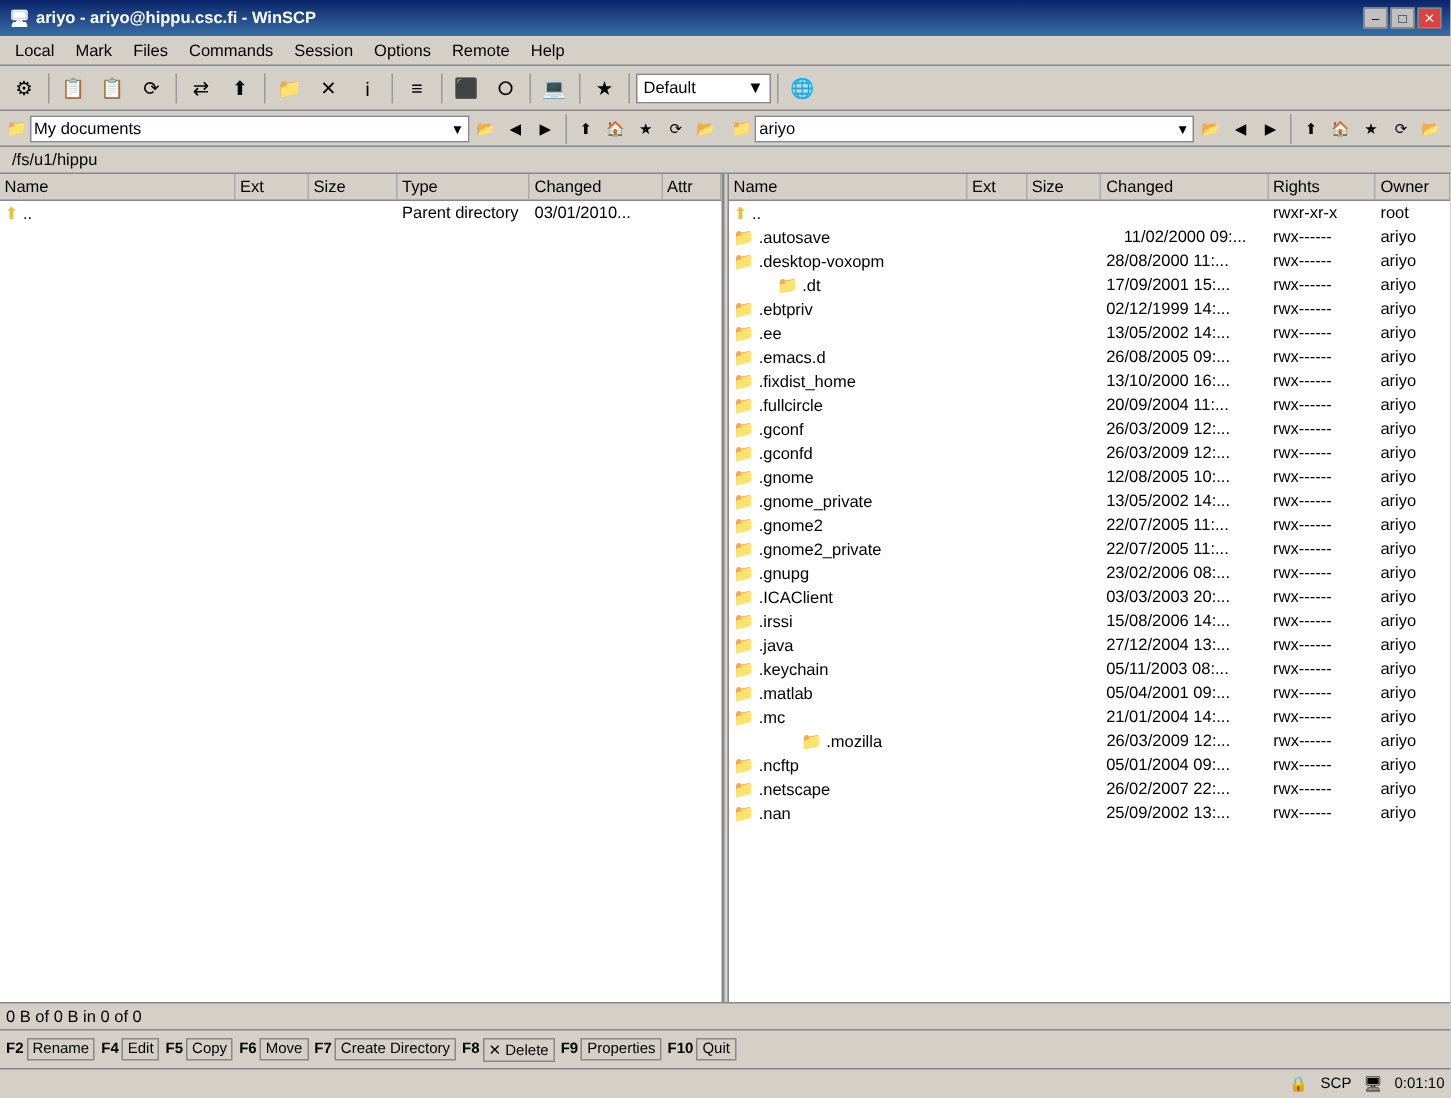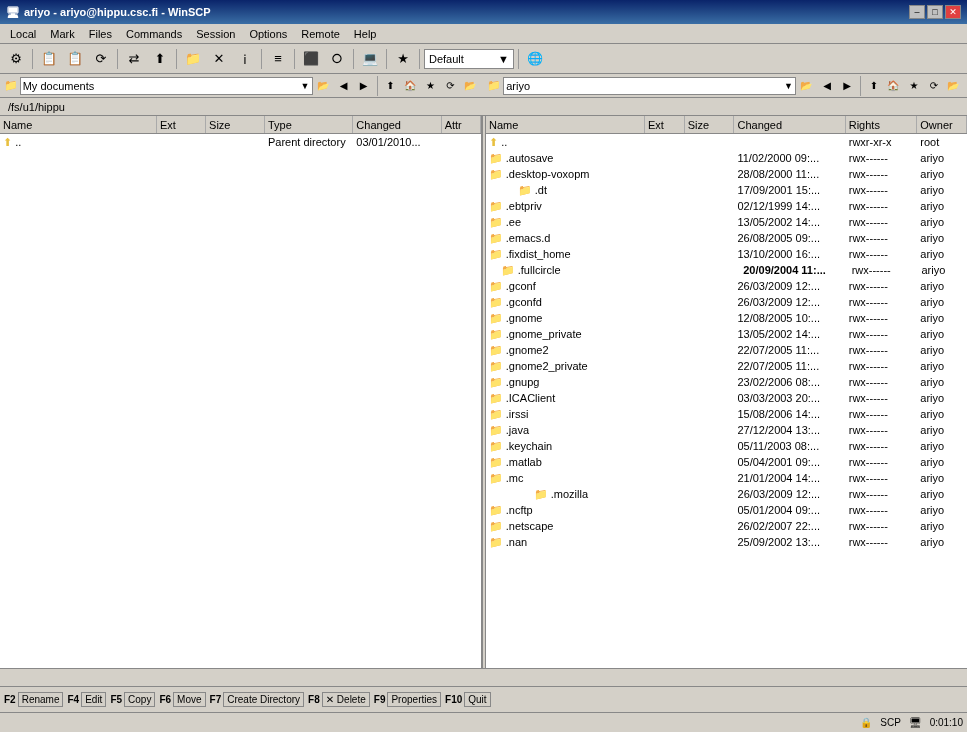--- a/index.html
+++ b/index.html
@@ -482,21 +482,21 @@
       <div class="file-cell" style="width:40px;"></div>
       <div class="file-cell" style="width:50px;text-align:right;"></div>
       <div class="file-cell" style="width:112px;"></div>
       <div class="file-cell" style="width:72px;">rwxr-xr-x</div>
       <div class="file-cell" style="width:50px;">root</div>
     </div>
         <div class="file-row">
       <div class="file-cell" style="width:160px;"><span style="color:#e8c040;">📁</span> .autosave</div>
       <div class="file-cell" style="width:40px;"></div>
       <div class="file-cell" style="width:50px;text-align:right;"></div>
-      <div class="file-cell" style="width:112px;">11/02/2000 09:...</div>
+      <div class="file-cell" style="width:112px;text-align:center;">11/02/2000 09:...</div>
       <div class="file-cell" style="width:72px;">rwx------</div>
       <div class="file-cell" style="width:50px;">ariyo</div>
     </div>
         <div class="file-row">
       <div class="file-cell" style="width:160px;"><span style="color:#e8c040;">📁</span> .desktop-voxopm</div>
       <div class="file-cell" style="width:40px;"></div>
       <div class="file-cell" style="width:50px;text-align:right;"></div>
       <div class="file-cell" style="width:112px;">28/08/2000 11:...</div>
       <div class="file-cell" style="width:72px;">rwx------</div>
       <div class="file-cell" style="width:50px;">ariyo</div>
@@ -535,24 +535,24 @@
     </div>
         <div class="file-row">
       <div class="file-cell" style="width:160px;"><span style="color:#e8c040;">📁</span> .fixdist_home</div>
       <div class="file-cell" style="width:40px;"></div>
       <div class="file-cell" style="width:50px;text-align:right;"></div>
       <div class="file-cell" style="width:112px;">13/10/2000 16:...</div>
       <div class="file-cell" style="width:72px;">rwx------</div>
       <div class="file-cell" style="width:50px;">ariyo</div>
     </div>
         <div class="file-row">
-      <div class="file-cell" style="width:160px;margin-left:12px;"><span style="color:#e8c040;">📁</span> .fullcircle</div>
-      <div class="file-cell" style="width:40px;"></div>
-      <div class="file-cell" style="width:50px;text-align:right;"></div>
-      <div class="file-cell" style="width:112px;font-weight:bold;">20/09/2004 11:...</div>
+      <div class="file-cell" style="width:160px;"><span style="color:#e8c040;">📁</span> .fullcircle</div>
+      <div class="file-cell" style="width:40px;"></div>
+      <div class="file-cell" style="width:50px;text-align:right;"></div>
+      <div class="file-cell" style="width:112px;">20/09/2004 11:...</div>
       <div class="file-cell" style="width:72px;">rwx------</div>
       <div class="file-cell" style="width:50px;">ariyo</div>
     </div>
         <div class="file-row">
       <div class="file-cell" style="width:160px;"><span style="color:#e8c040;">📁</span> .gconf</div>
       <div class="file-cell" style="width:40px;"></div>
       <div class="file-cell" style="width:50px;text-align:right;"></div>
       <div class="file-cell" style="width:112px;">26/03/2009 12:...</div>
       <div class="file-cell" style="width:72px;">rwx------</div>
       <div class="file-cell" style="width:50px;">ariyo</div>
@@ -683,20 +683,23 @@
       <div class="file-cell" style="width:50px;text-align:right;"></div>
       <div class="file-cell" style="width:112px;">25/09/2002 13:...</div>
       <div class="file-cell" style="width:72px;">rwx------</div>
       <div class="file-cell" style="width:50px;">ariyo</div>
     </div>
       </div>
   </div>
 </div>
 
 <div class="status-bar">
+  <div class="status-pane">
+    <span>0 B of 0 B in 0 of 0</span>
+  </div>
 </div>
 
 <div class="fkeys-bar">
 <div class="fkey-item">
       <span class="fkey-num">F2</span>
       <span class="fkey-label">Rename</span>
     </div>
     <div class="fkey-item">
       <span class="fkey-num">F4</span>
       <span class="fkey-label">Edit</span>

